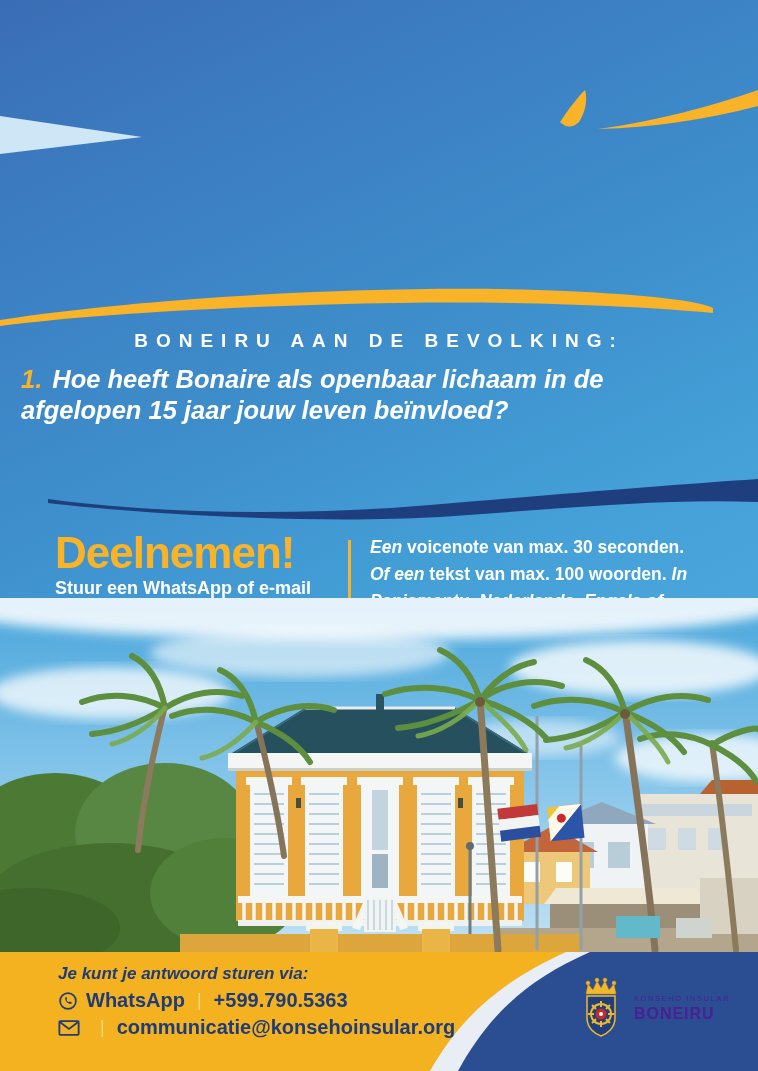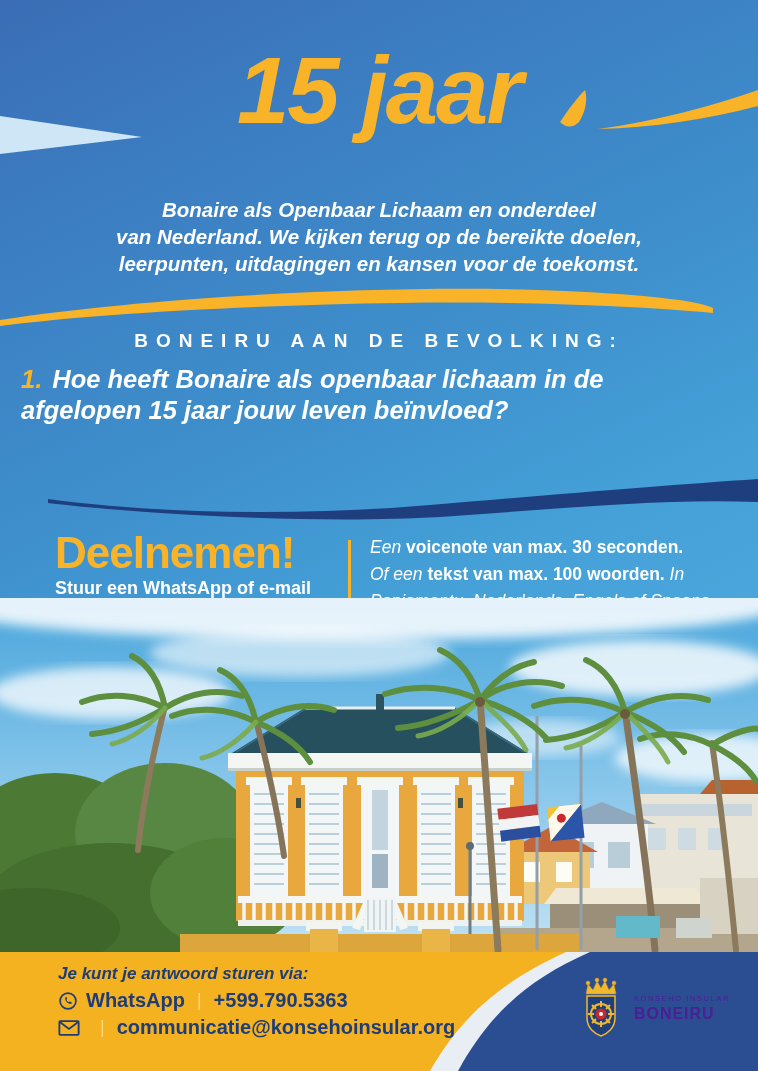--- a/index.html
+++ b/index.html
@@ -45,21 +45,21 @@
     position:absolute;top:578px;left:55px;
     color:#ffffff;font-weight:700;font-size:18px;
   }
   .deel-divider{
     position:absolute;top:540px;left:348px;width:2.5px;height:64px;background:#f9b329;
   }
   .deel-right{
     position:absolute;top:534px;left:370px;width:350px;
     color:#ffffff;font-size:17.5px;line-height:27px;
   }
-  .deel-right .lt{font-style:italic;font-weight:400;}
+  .deel-right .lt{font-style:italic;font-weight:700;}
   .deel-right .bd{font-style:normal;font-weight:700;}
 
   
   .notice{
     position:absolute;top:636px;left:-8px;width:774px;height:68px;
     background:rgba(208,227,244,0.95);transform:rotate(-0.7deg);
   }
   .notice-text{
     position:absolute;top:10px;left:63px;width:620px;
     color:#1d3c78;font-weight:700;font-size:18px;line-height:31px;
@@ -95,26 +95,20 @@
     <path d="M0,116 L142,137 L0,154 Z" fill="#cfe6f7"></path>
 
     <path d="M560,122 C572,104 580,95 585,90 C588,101 585,112 579,122 C572,129 565,127 560,122 Z" fill="#f9b329"></path>
     <path d="M598,129 C658,121 712,106 758,90 L758,106 C708,119 652,128 598,129 Z" fill="#f9b329"></path>
 
     <path d="M0,320 C170,294 420,284 565,291 C650,295 700,301 713,308 L713,313 C640,306 520,301 400,303 C250,305 90,314 0,326 Z" fill="#f9b329"></path>
 
     <path d="M48,499 C160,514 300,516 430,505 C560,494 670,485 758,479 L758,502 C660,498 560,509 440,517 C320,524 150,515 48,503 Z" fill="#1e3e7e"></path>
   </svg>
 
-  <div class="title">15 jaar</div>
-  <div class="intro">
-    <div>Bonaire als Openbaar Lichaam en onderdeel</div>
-    <div>van Nederland. We kijken terug op de bereikte doelen,</div>
-    <div>leerpunten, uitdagingen en kansen voor de toekomst.</div>
-  </div>
 
   <div class="vragen-heading">BONEIRU AAN DE BEVOLKING:</div>
   <div class="question q1">
     <span class="qnum">1.</span><span>Hoe heeft Bonaire als openbaar lichaam in de afgelopen 15 jaar jouw leven beïnvloed?</span>
   </div>
 
   <div class="deel-title">Deelnemen!</div>
   <div class="deel-sub">Stuur een WhatsApp of e-mail</div>
   <div class="deel-divider"></div>
   <div class="deel-right">

